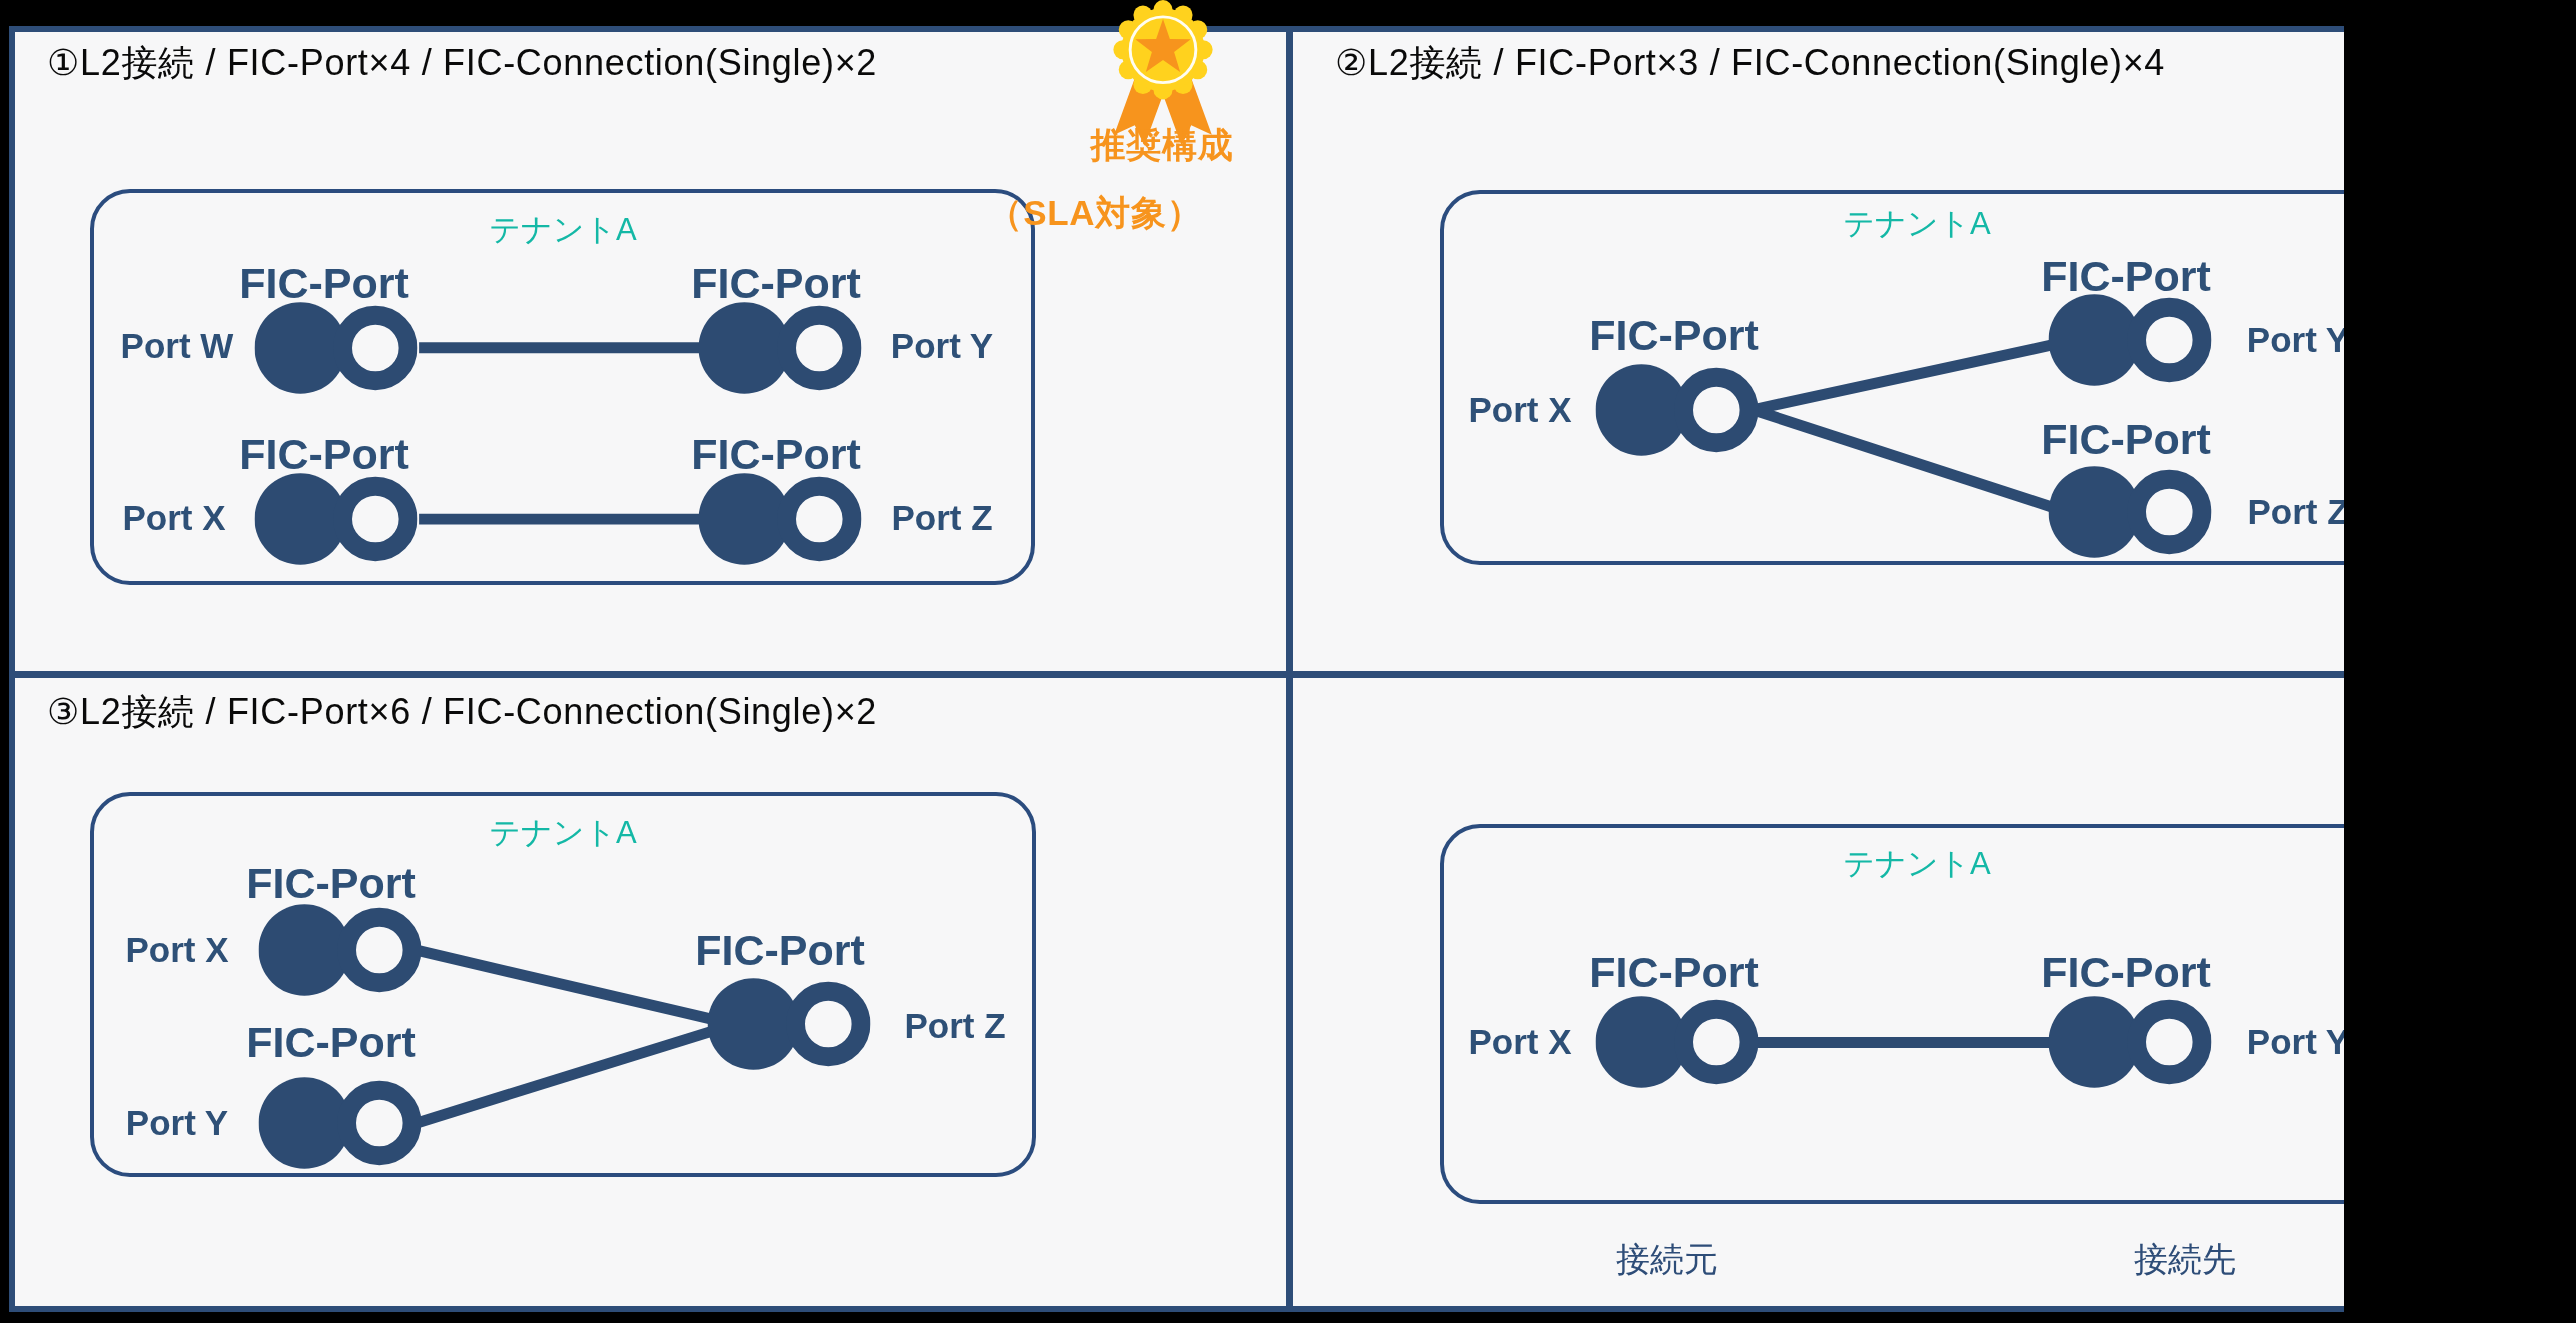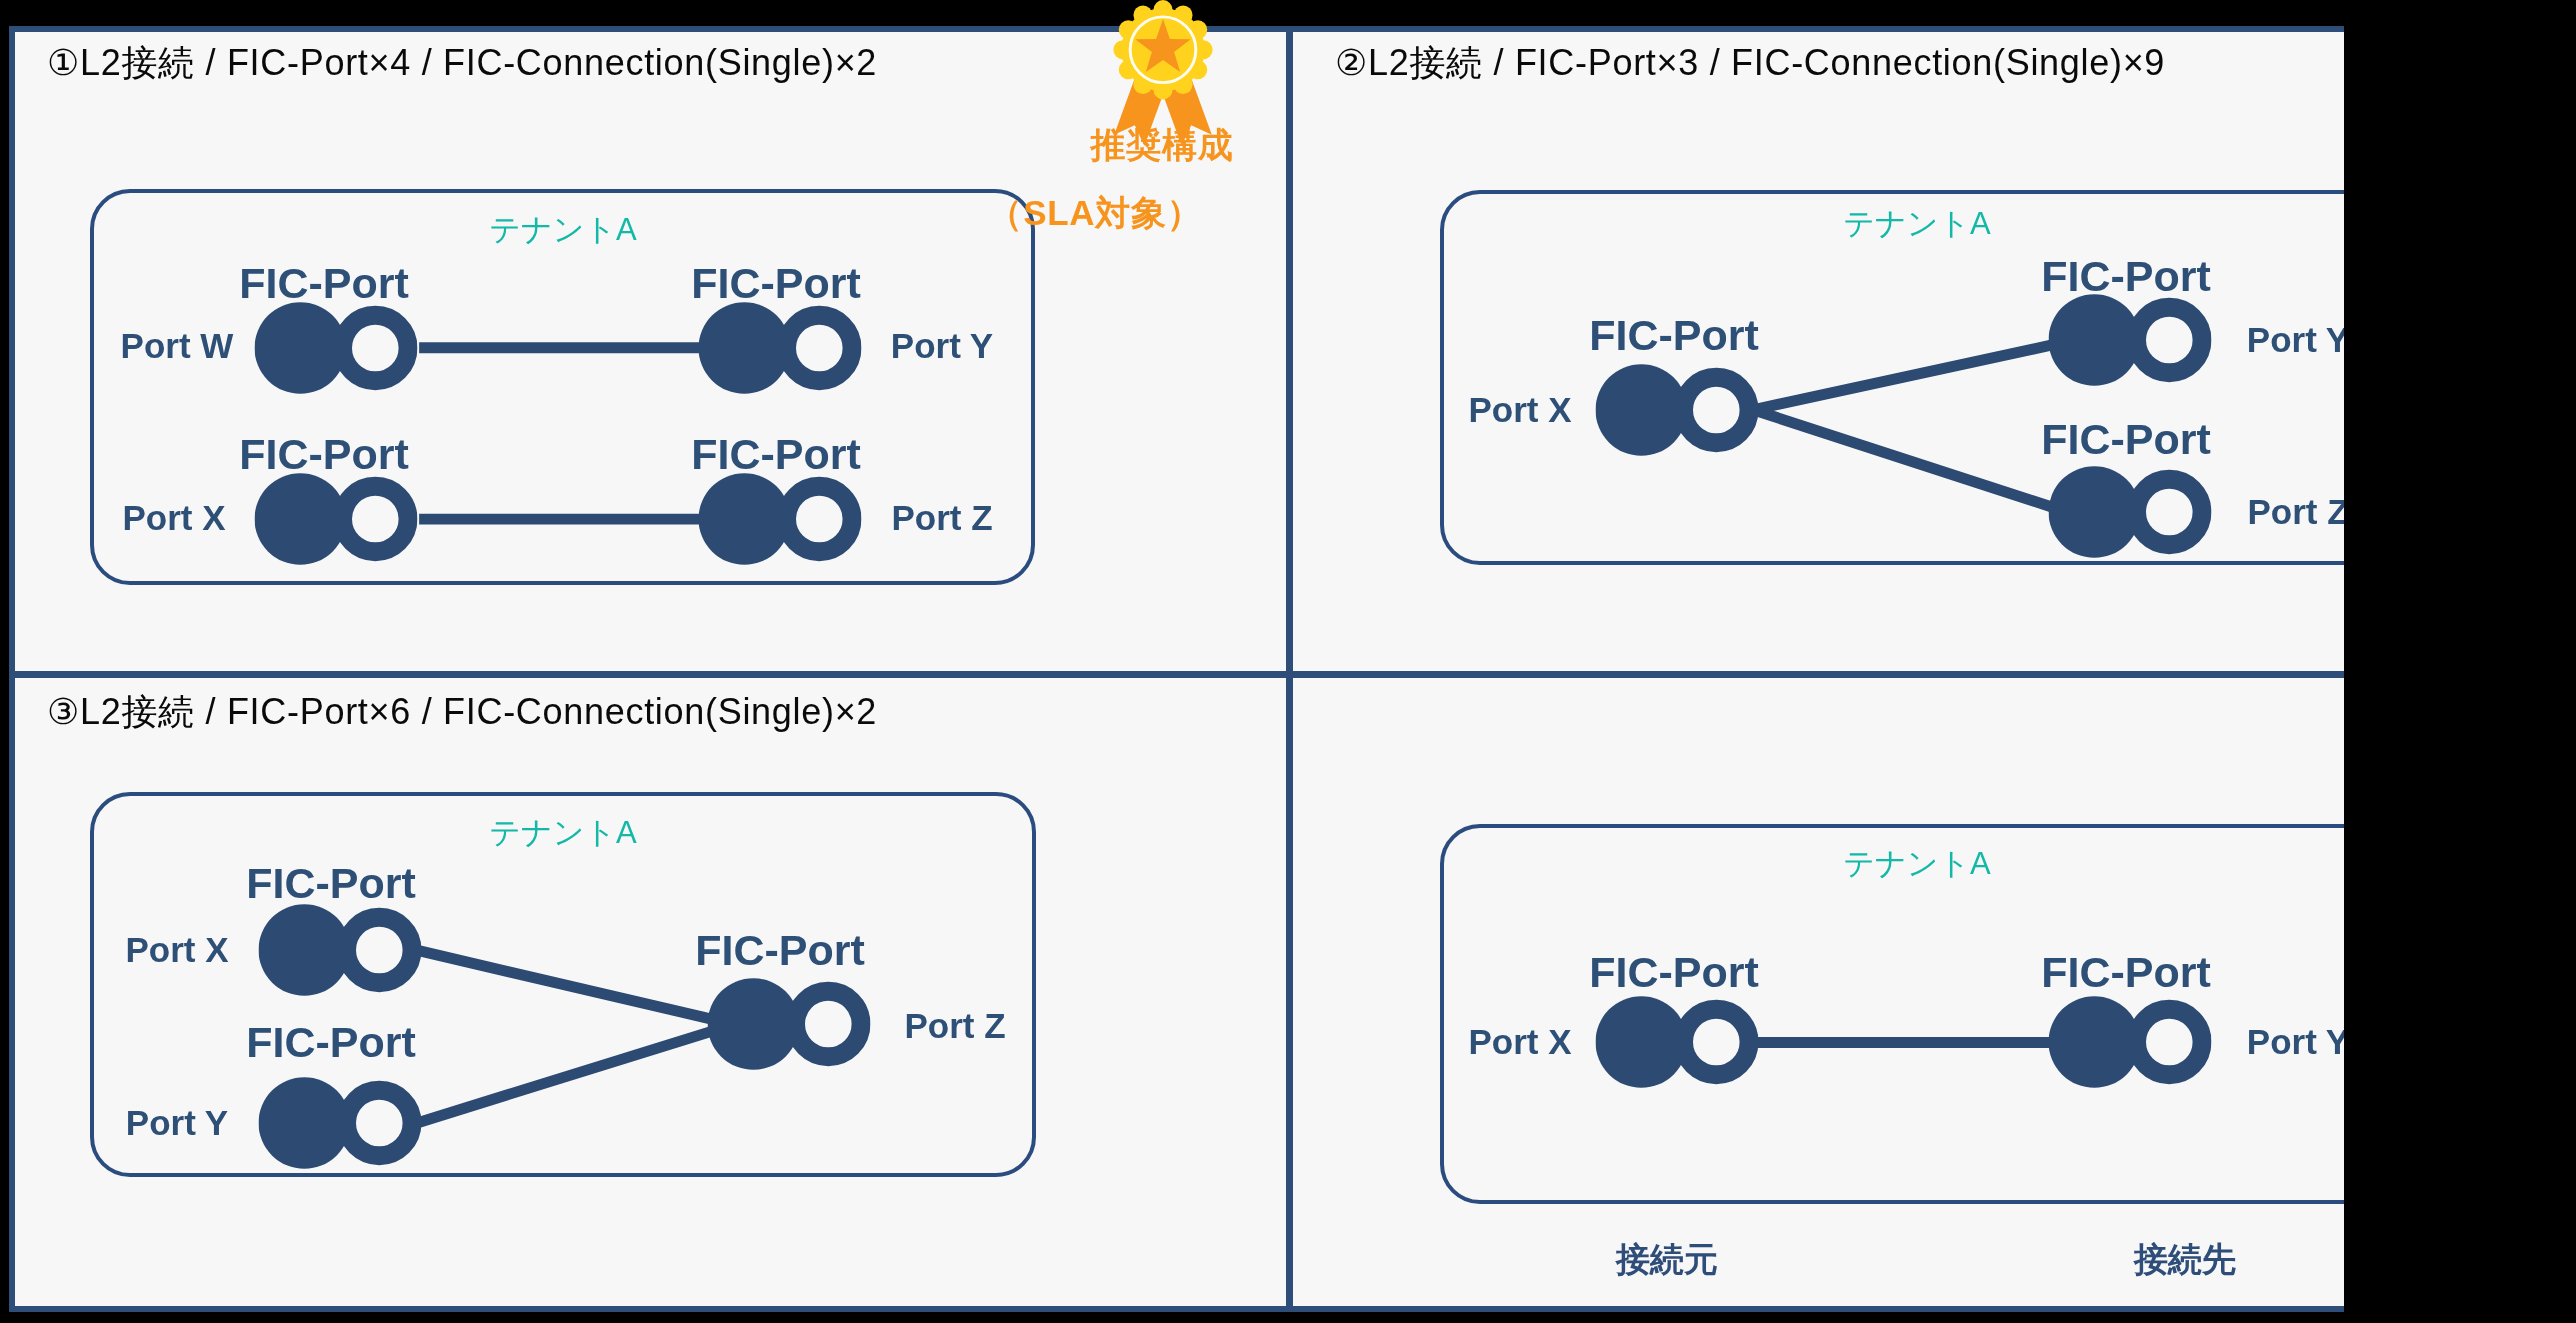--- a/index.html
+++ b/index.html
@@ -13,21 +13,21 @@
 
   .abs{position:absolute;}
   .ctr{position:absolute;transform:translate(-50%,-50%);white-space:nowrap;}
   .vctr{position:absolute;transform:translateY(-50%);white-space:nowrap;}
 
   .qtitle{font-size:36px;color:#0a0a0a;z-index:5;letter-spacing:0.7px;}
   .tenant-box{position:absolute;border:4.4px solid #2b4c7e;border-radius:40px;box-sizing:border-box;z-index:1;}
   .tenant-label{font-size:31px;color:#14b8a6;z-index:4;}
   .fic-label{font-size:43px;font-weight:bold;color:#2e5077;z-index:4;}
   .port-name{font-size:35px;font-weight:bold;color:#2e5077;z-index:4;}
-  .footer-label{font-size:34px;font-weight:bold;color:#2e4d78;z-index:4;}
+  .footer-label{font-size:34px;font-weight:normal;color:#2e4d78;z-index:4;}
   .psym{z-index:3;}
   #lines{position:absolute;left:0;top:0;z-index:2;}
   #badge{z-index:6;}
   .badge-text{font-size:35px;font-weight:bold;color:#f7941d;z-index:6;letter-spacing:0.7px;}
 
   
   .t-q1{left:47px;top:63px;}  .t-q2{left:1335px;top:63px;}
   .t-q3{left:47px;top:712px;} .t-q4{left:1335px;top:712px;}
   
   .box-q1{left:90px;top:189px;width:945px;height:396px;}
@@ -63,21 +63,21 @@
 </head>
 <body>
 
 <div id="stage">
 
   <div id="panel"></div>
   <div class="divider-v"></div>
   <div class="divider-h"></div>
 
   <div class="vctr qtitle t-q1">①L2接続 / FIC-Port×4 / FIC-Connection(Single)×2</div>
-  <div class="vctr qtitle t-q2">②L2接続 / FIC-Port×3 / FIC-Connection(Single)×9</div>
+  <div class="vctr qtitle t-q2">②L2接続 / FIC-Port×3 / FIC-Connection(Single)×4</div>
   <div class="vctr qtitle t-q3">③L2接続 / FIC-Port×6 / FIC-Connection(Single)×2</div>
 
   <div class="tenant-box box-q1"></div>
   <div class="tenant-box box-q2"></div>
   <div class="tenant-box box-q3"></div>
   <div class="tenant-box box-q4"></div>
 
   <div class="ctr tenant-label tl-q1">テナントA</div>
   <div class="ctr tenant-label tl-q2">テナントA</div>
   <div class="ctr tenant-label tl-q3">テナントA</div>

